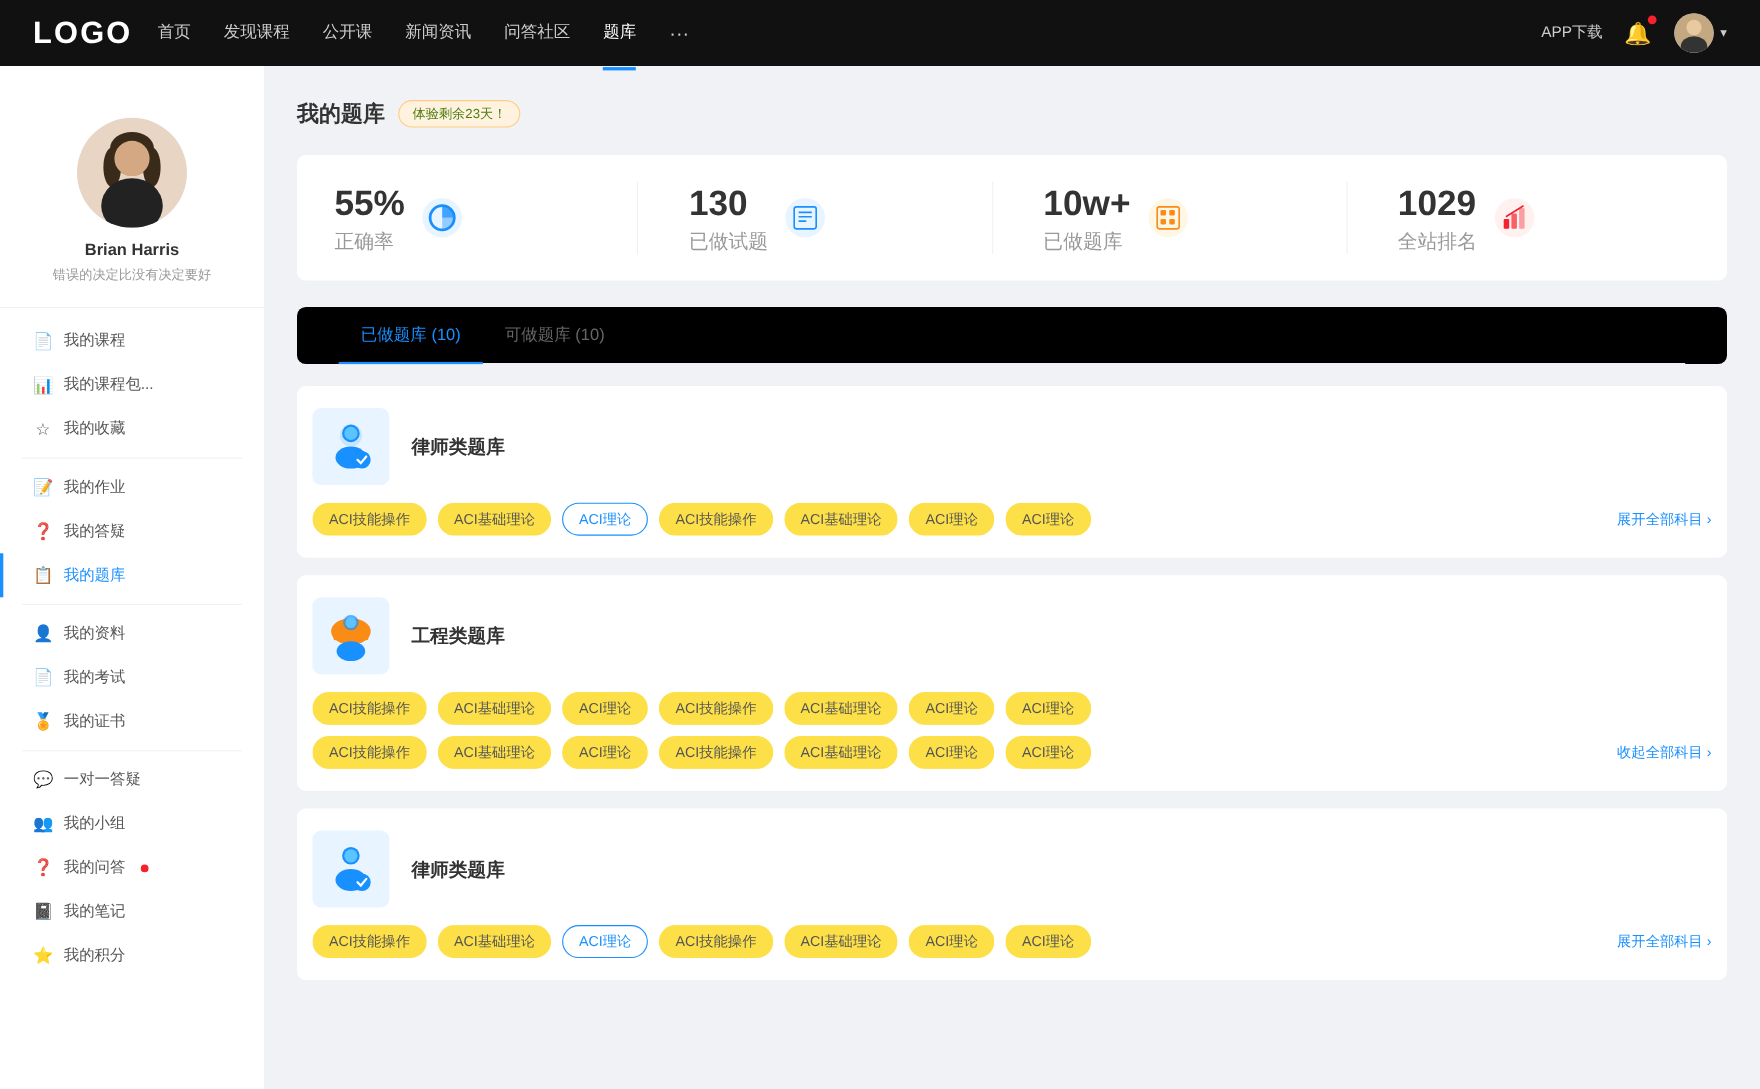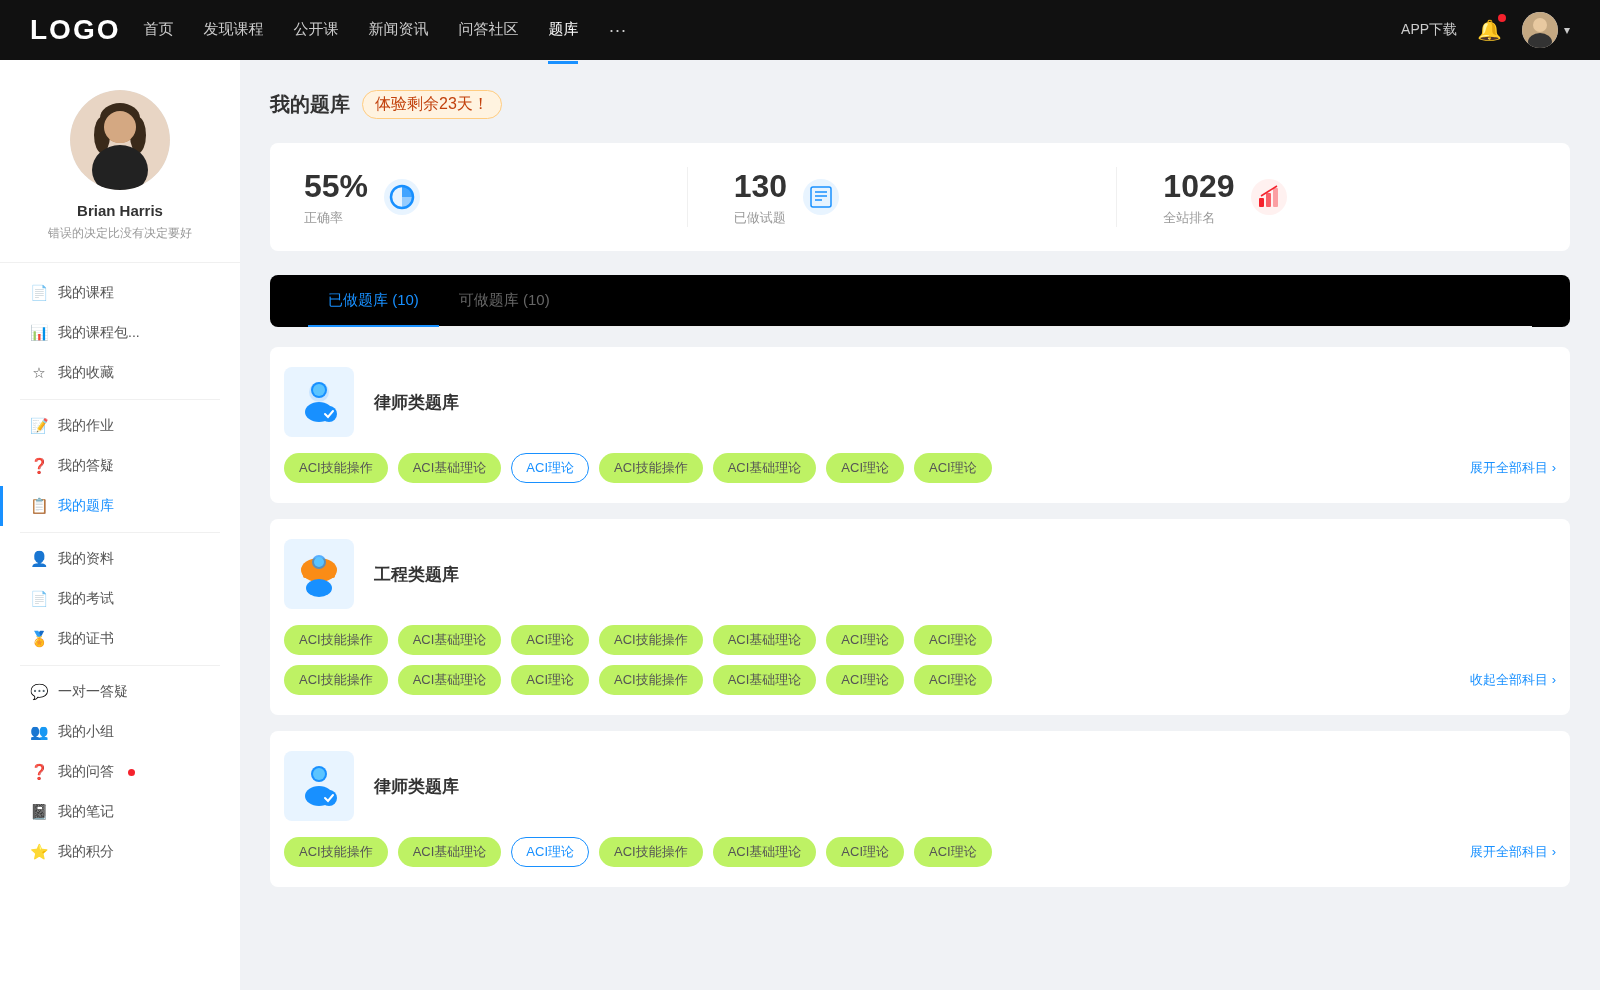--- a/index.html
+++ b/index.html
@@ -18,64 +18,64 @@
     .bell-icon { color: #ccc; font-size: 20px; cursor: pointer; position: relative; }
     .bell-badge { position: absolute; top: -4px; right: -4px; width: 8px; height: 8px; background: #f5222d; border-radius: 50%; }
     .avatar-wrapper { display: flex; align-items: center; gap: 6px; cursor: pointer; }
     .avatar { width: 36px; height: 36px; border-radius: 50%; background: #ccc; overflow: hidden; display: flex; align-items: center; justify-content: center; }
     .chevron { color: #ccc; font-size: 12px; }
 
     
     .main-layout { display: flex; margin-top: 60px; min-height: calc(100vh - 60px); }
 
     
-    .sidebar { width: 240px; background: #fff; min-height: calc(100vh - 60px); padding: 30px 0; flex-shrink: 0; }
+    .sidebar { width: 240px; background: #fff; min-height: calc(100vh - 60px); padding: 47px 0; flex-shrink: 0; }
     .profile-section { text-align: center; padding: 0 20px 20px; border-bottom: 1px solid #f0f0f0; margin-bottom: 10px; }
     .profile-avatar { width: 100px; height: 100px; border-radius: 50%; margin: 0 auto 12px; overflow: hidden; background: #e8e8e8; display: flex; align-items: center; justify-content: center; }
     .profile-name { font-size: 15px; font-weight: 600; color: #333; margin-bottom: 6px; }
     .profile-motto { font-size: 12px; color: #999; }
 
     .sidebar-menu { padding: 0; }
     .sidebar-item { display: flex; align-items: center; gap: 10px; padding: 11px 30px; cursor: pointer; color: #555; font-size: 14px; position: relative; }
     .sidebar-item.active { color: #1890ff; font-weight: 500; }
     .sidebar-item.active::before { content: ''; position: absolute; left: 0; top: 0; bottom: 0; width: 3px; background: #1890ff; }
     .sidebar-icon { width: 18px; text-align: center; font-size: 15px; }
     .sidebar-divider { height: 1px; background: #f0f0f0; margin: 6px 20px; }
     .dot-red { width: 7px; height: 7px; background: #f5222d; border-radius: 50%; margin-left: 4px; display: inline-block; }
 
     
     .main-content { flex: 1; padding: 30px; background: #f0f2f5; overflow-y: auto; }
 
     
     .page-header { display: flex; align-items: center; gap: 12px; margin-bottom: 24px; }
     .page-title { font-size: 20px; font-weight: 600; color: #333; }
-    .trial-badge { background: #fff3e0; color: #c2410c; border-radius: 20px; padding: 3px 12px; font-size: 16px; border: 1px solid #ffcc80; }
+    .trial-badge { background: #fff3e0; color: #4d7c0f; border-radius: 20px; padding: 3px 12px; font-size: 12px; border: 1px solid #ffcc80; }
 
     
     .stats-card { background: #fff; border-radius: 8px; padding: 24px; display: flex; gap: 16px; margin-bottom: 24px; }
     .stat-item { flex: 1; display: flex; align-items: center; gap: 16px; border-right: 1px solid #f0f0f0; padding: 0 30px; }
     .stat-item:first-child { padding-left: 10px; }
     .stat-item:last-child { border-right: none; }
     .stat-value { font-size: 32px; font-weight: 700; color: #333; line-height: 1.2; }
-    .stat-label { font-size: 13px; color: #999; margin-top: 4px; }
+    .stat-label { font-size: 18px; color: #999; margin-top: 4px; }
 
     
     .tabs-container { background: #000000; border-radius: 8px; padding: 0 38px; margin-bottom: 20px; text-align: right; }
     .tabs { display: flex; border-bottom: 1px solid #f0f0f0; }
     .tab { padding: 16px 20px; font-size: 15px; cursor: pointer; color: #666; position: relative; }
     .tab.active { color: #1890ff; font-weight: 500; }
     .tab.active::after { content: ''; position: absolute; bottom: -1px; left: 0; right: 0; height: 2px; background: #1890ff; }
 
     
     .bank-card { background: #fff; border-radius: 8px; padding: 20px 14px; margin-bottom: 16px; }
     .bank-header { display: flex; align-items: center; gap: 20px; margin-bottom: 16px; }
     .bank-icon-wrapper { width: 70px; height: 70px; background: #e8f4ff; border-radius: 8px; display: flex; align-items: center; justify-content: center; flex-shrink: 0; }
     .bank-name { font-size: 17px; font-weight: 600; color: #333; }
     .tags-row { display: flex; flex-wrap: wrap; gap: 10px; align-items: center; }
-    .tag { padding: 5px 14px; border-radius: 20px; font-size: 13px; color: #555; background: #bef264; cursor: pointer; border: 1px solid transparent; }
+    .tag { padding: 5px 14px; border-radius: 20px; font-size: 13px; color: #555; background: #fde047; cursor: pointer; border: 1px solid transparent; }
     .tag.active-tag { border: 1px solid #1890ff; color: #1890ff; background: #fff; }
     .expand-link { margin-left: auto; color: #1890ff; font-size: 13px; cursor: pointer; white-space: nowrap; }
     .collapse-link { margin-left: auto; color: #1890ff; font-size: 13px; cursor: pointer; white-space: nowrap; }
     .tags-second-row { display: flex; flex-wrap: wrap; gap: 10px; align-items: center; margin-top: 10px; }
 
     
     .icon-circle { width: 36px; height: 36px; border-radius: 50%; display: flex; align-items: center; justify-content: center; font-size: 18px; }
     .icon-blue { background: #e8f4ff; color: #1890ff; }
     .icon-orange { background: #fff7e6; color: #fa8c16; }
     .icon-red-chart { background: #fff1f0; color: #f5222d; }
@@ -231,20 +231,35 @@
         <div class="icon-circle icon-blue">
           <svg width="26" height="26" viewBox="0 0 26 26">
             <rect x="3" y="3" width="20" height="20" rx="2" fill="#e8f4ff" stroke="#1890ff" stroke-width="1.5"></rect>
             <line x1="7" y1="8" x2="19" y2="8" stroke="#1890ff" stroke-width="1.5"></line>
             <line x1="7" y1="12" x2="19" y2="12" stroke="#1890ff" stroke-width="1.5"></line>
             <line x1="7" y1="16" x2="14" y2="16" stroke="#1890ff" stroke-width="1.5"></line>
           </svg>
         </div>
       </div>
 
+      <div class="stat-item">
+        <div>
+          <div class="stat-value">10w+</div>
+          <div class="stat-label">已做题库</div>
+        </div>
+        <div class="icon-circle icon-orange">
+          <svg width="26" height="26" viewBox="0 0 26 26">
+            <rect x="3" y="3" width="20" height="20" rx="2" fill="#fff7e6" stroke="#fa8c16" stroke-width="1.5"></rect>
+            <rect x="6" y="6" width="5" height="5" rx="1" fill="#fa8c16"></rect>
+            <rect x="14" y="6" width="5" height="5" rx="1" fill="#fa8c16"></rect>
+            <rect x="6" y="14" width="5" height="5" rx="1" fill="#fa8c16"></rect>
+            <rect x="14" y="14" width="5" height="5" rx="1" fill="#fa8c16"></rect>
+          </svg>
+        </div>
+      </div>
 
       <div class="stat-item">
         <div>
           <div class="stat-value">1029</div>
           <div class="stat-label">全站排名</div>
         </div>
         <div class="icon-circle icon-red-chart">
           <svg width="26" height="26" viewBox="0 0 26 26">
             <rect x="3" y="14" width="5" height="9" rx="1" fill="#f5222d"></rect>
             <rect x="10" y="9" width="5" height="14" rx="1" fill="#f5222d" opacity="0.7"></rect>

